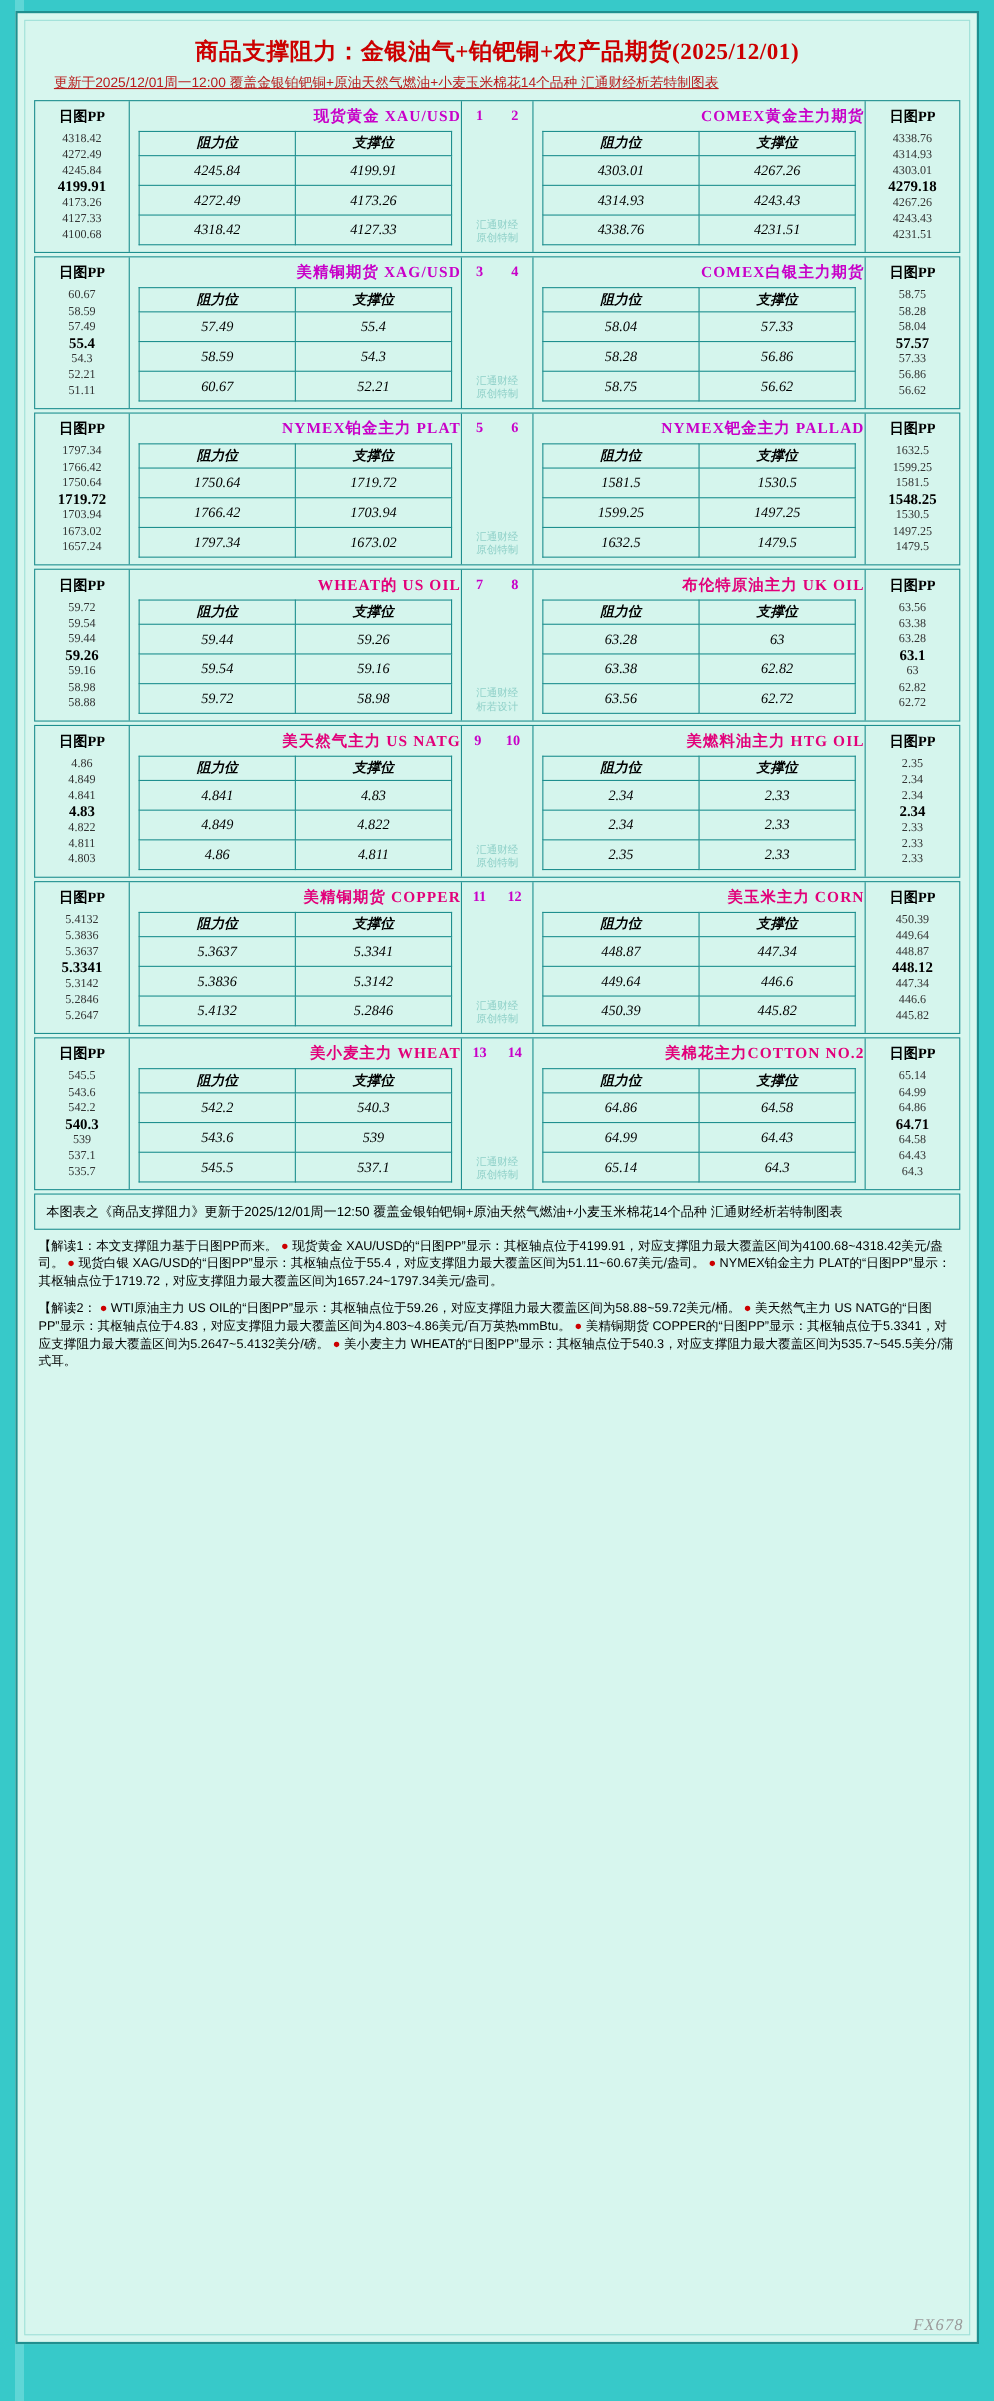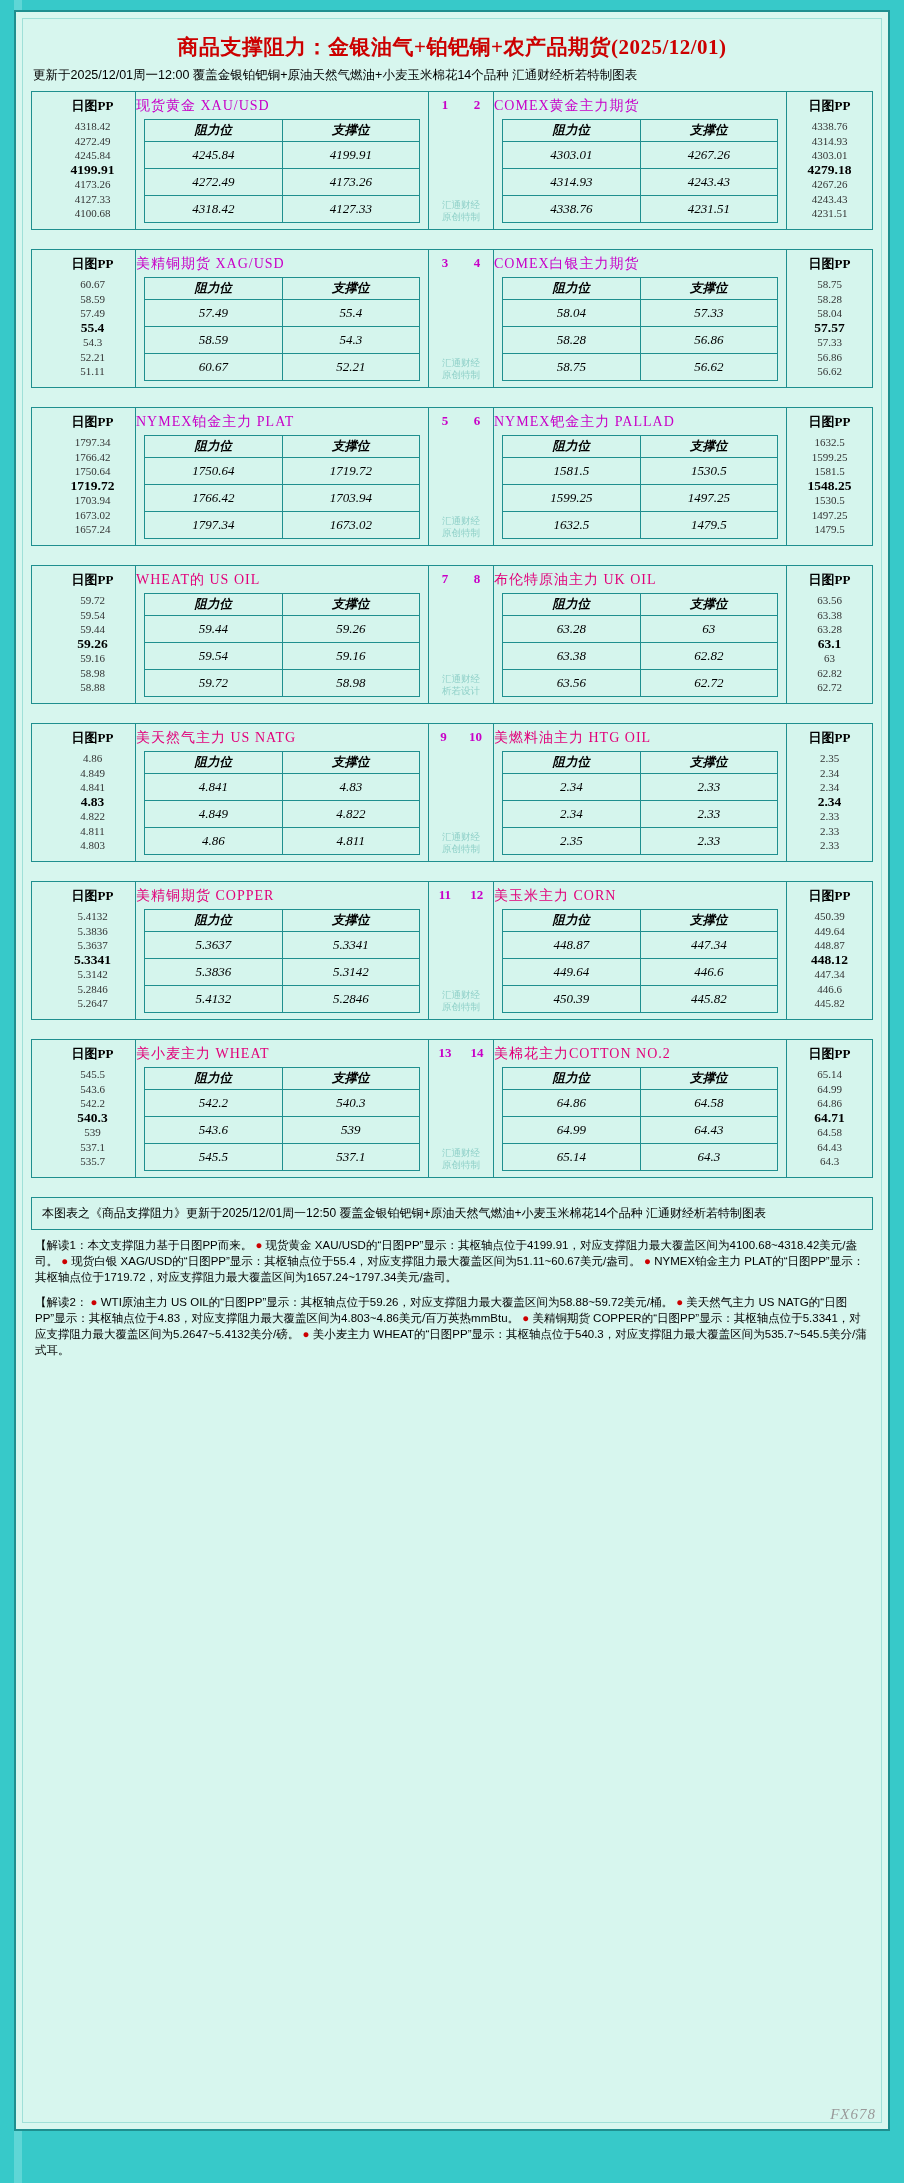--- a/index.html
+++ b/index.html
@@ -36,32 +36,32 @@
     color: #cc0000;
     font-family: "Liberation Serif", serif;
     font-weight: bold;
     font-size: 21px;
     margin: 8px 0 6px 0;
     letter-spacing: 0.5px;
   }
   .subtitle {
     text-align: left;
     font-size: 12.5px;
-    color: #000000;
-    margin: 0 0 7px 2px;
+    color: #b91c1c;
+    margin: 0 0 7px 18px;
     font-family: "Liberation Sans", sans-serif;
+    text-decoration: underline;
   }
   
   .block {
     border: 1px solid #1f8f8f;
     background: #d5f5ed;
     display: flex;
-    margin-bottom: 19px;
+    margin-bottom: 3px;
     position: relative;
-    padding-left: 18px;
   }
   .side {
     width: 86px;
     flex: 0 0 86px;
     border-right: 1px solid #1f8f8f;
     text-align: center;
     padding-bottom: 3px;
   }
   .side.right {
     border-right: none;
@@ -84,23 +84,23 @@
     font-weight: bold;
     font-size: 13.5px;
     color: #000;
   }
   .panel {
     flex: 1 1 0;
     display: flex;
     flex-direction: column;
   }
   .panel-title {
-    text-align: left;
+    text-align: right;
     color: #c800c8;
-    font-weight: normal;
+    font-weight: bold;
     font-size: 14px;
     font-family: "Liberation Serif", serif;
     padding: 5px 0 4px 0;
     letter-spacing: 1px;
   }
   .panel-title.red { color: #e2007a; }
   .tbl {
     border-collapse: collapse;
     width: calc(100% - 16px);
     margin: 0 8px 6px 8px;

